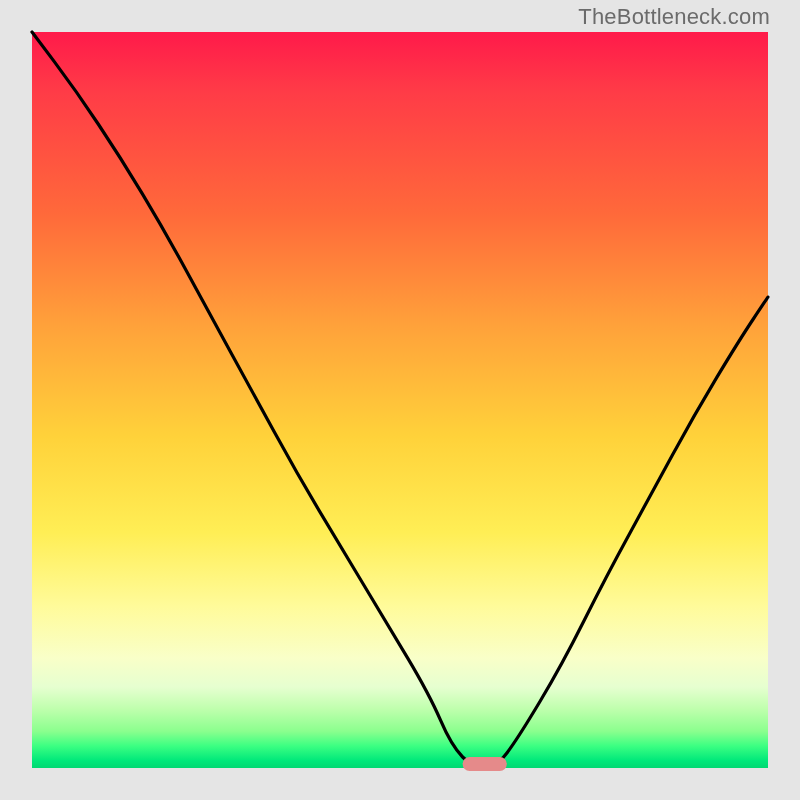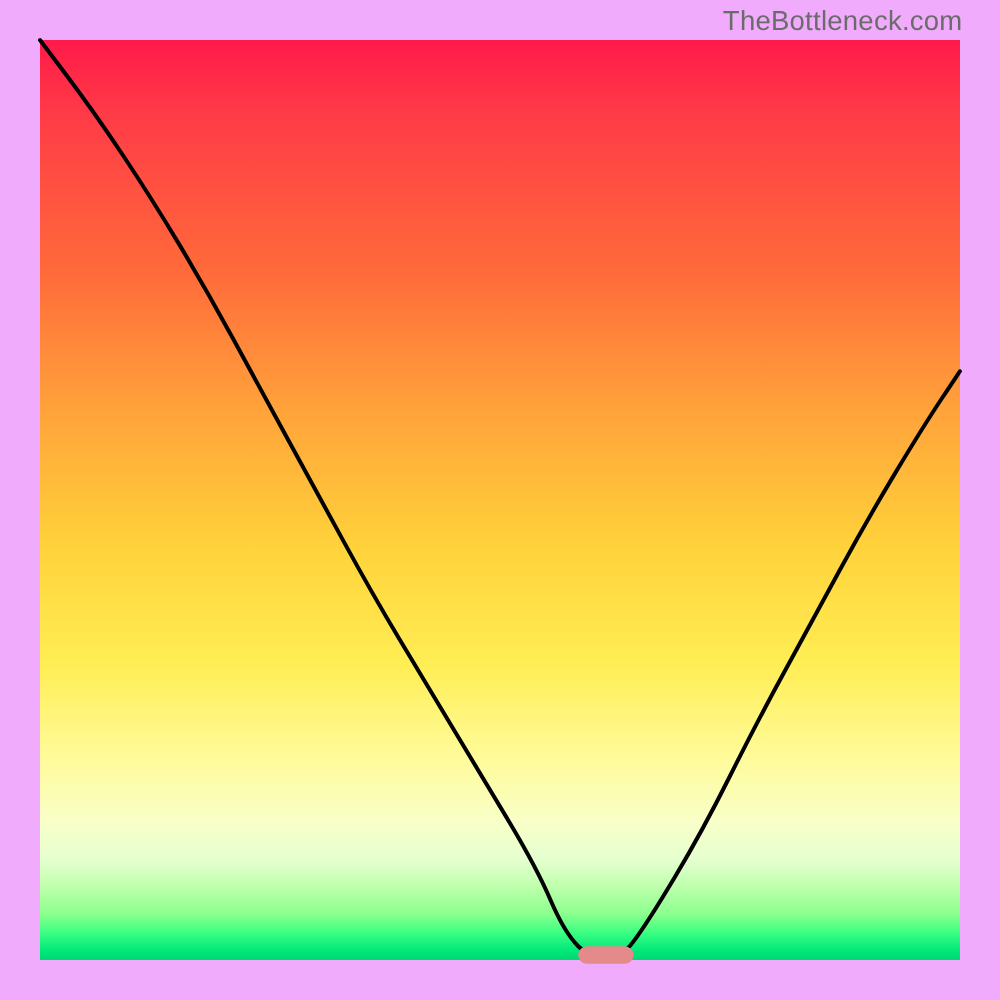--- a/index.html
+++ b/index.html
@@ -8,21 +8,21 @@
     width: 800px;
     height: 800px;
     background: #000;
     overflow: hidden;
     font-family: Arial, Helvetica, sans-serif;
   }
   .frame {
     position: relative;
     width: 800px;
     height: 800px;
-    background: #f0abfc;
+    background: #e5e5e5;
   }
   .plot-area {
     position: absolute;
     left: 32px;
     top: 32px;
     width: 736px;
     height: 736px;
     
     background: linear-gradient(
       to bottom,

